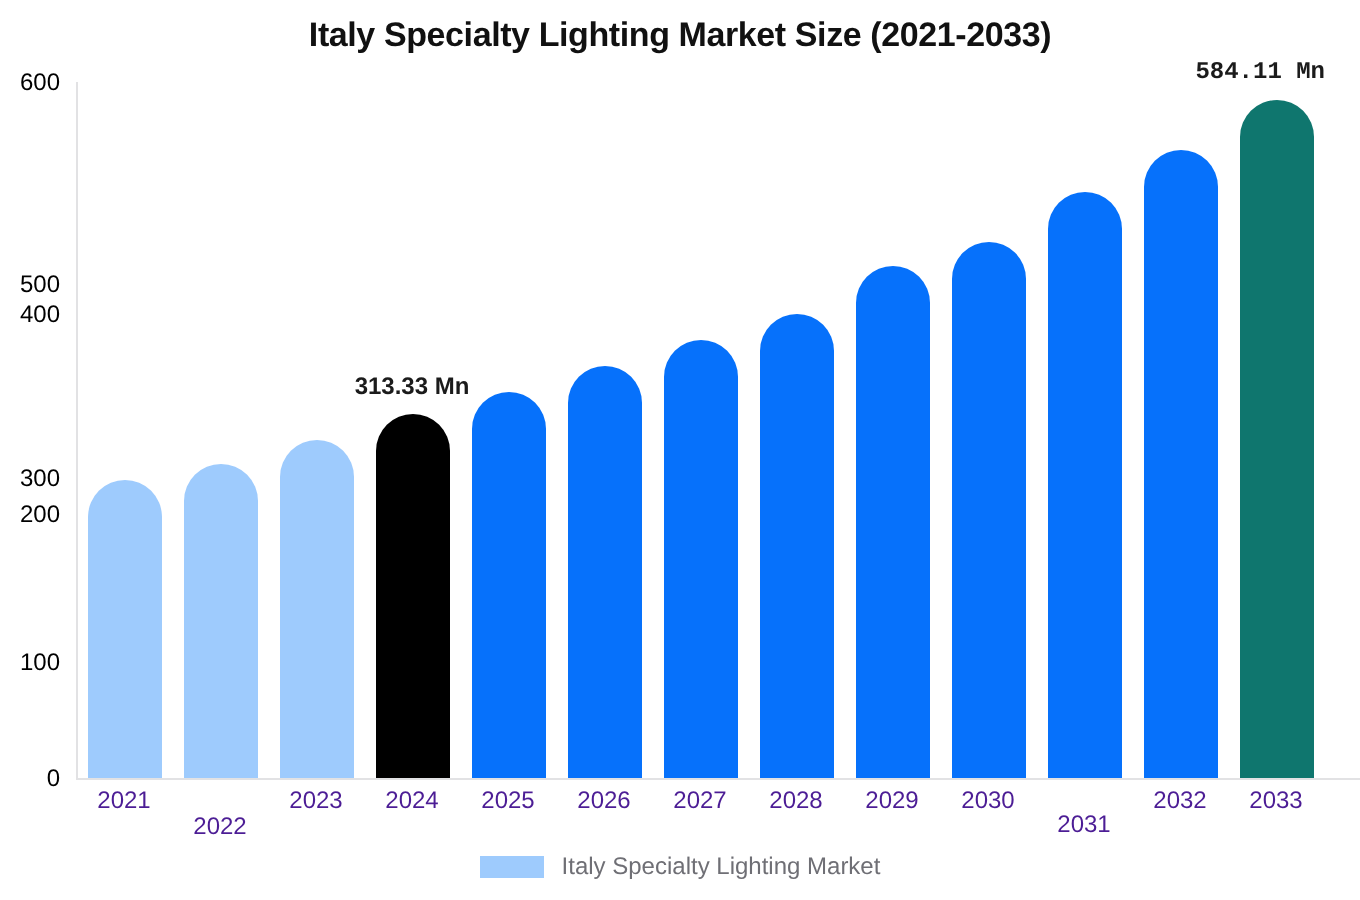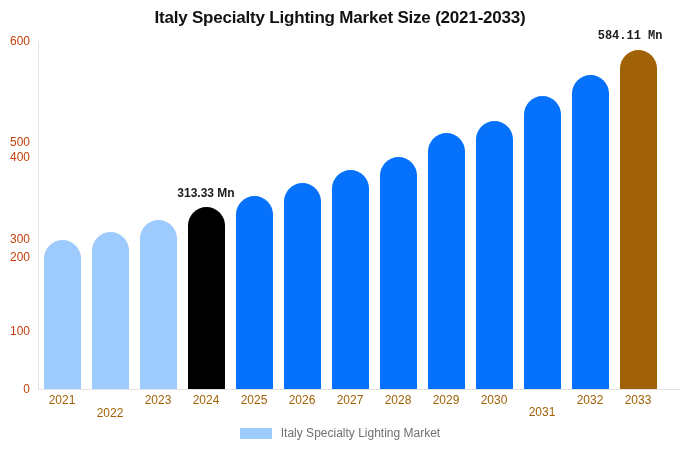--- a/index.html
+++ b/index.html
@@ -51,21 +51,21 @@
     background: #e2e2e4;
   }
 
   
   .y-tick {
     position: absolute;
     right: 100%;
     margin-right: 8px;
     transform: translateY(-50%);
     font-size: 12px;
-    color: #c2410c;
+    color: #000000;
     white-space: nowrap;
     text-align: right;
   }
   .y-axis {
     position: absolute;
     left: 38px;
     top: 41px;
     width: 0;
     height: 348px;
   }
@@ -107,21 +107,21 @@
     left: 38px;
     top: 393px;
     width: 642px;
     height: 20px;
   }
   .x-tick {
     position: absolute;
     top: 0;
     transform: translateX(-50%);
     font-size: 12px;
-    color: #a16207;
+    color: #4c1d95;
     white-space: nowrap;
   }
 
   
   .legend {
     position: absolute;
     left: 0;
     top: 426px;
     width: 680px;
     display: flex;
@@ -171,21 +171,21 @@
         <div class="bar-label">313.33 Mn</div>
       </div>
       <div class="bar" style="left: 197.5px; width: 37px; height: 193.14px; background: rgb(6, 113, 251);"></div>
       <div class="bar" style="left: 245.5px; width: 37px; height: 205.9px; background: rgb(6, 113, 251);"></div>
       <div class="bar" style="left: 293.5px; width: 37px; height: 219.24px; background: rgb(6, 113, 251);"></div>
       <div class="bar" style="left: 341.5px; width: 37px; height: 232px; background: rgb(6, 113, 251);"></div>
       <div class="bar" style="left: 389.5px; width: 37px; height: 255.78px; background: rgb(6, 113, 251);"></div>
       <div class="bar" style="left: 437.5px; width: 37px; height: 267.96px; background: rgb(6, 113, 251);"></div>
       <div class="bar" style="left: 485.5px; width: 37px; height: 292.9px; background: rgb(6, 113, 251);"></div>
       <div class="bar" style="left: 533.5px; width: 37px; height: 313.78px; background: rgb(6, 113, 251);"></div>
-      <div class="bar" style="left: 581.5px; width: 37px; height: 338.784px; background: #a16207; font-family: Liberation Mono, monospace;">
+      <div class="bar" style="left: 581.5px; width: 37px; height: 338.784px; background: #0f766e; font-family: Liberation Mono, monospace;">
         <div class="bar-label anchor-right">584.11 Mn</div>
       </div>
     </div>
 
   <div class="x-axis" id="x-axis">
       <div class="x-tick" style="left: 24px;">2021</div>
       <div class="x-tick" style="left: 72px; margin-top: 13px;">2022</div>
       <div class="x-tick" style="left: 120px;">2023</div>
       <div class="x-tick" style="left: 168px;">2024</div>
       <div class="x-tick" style="left: 216px;">2025</div>

